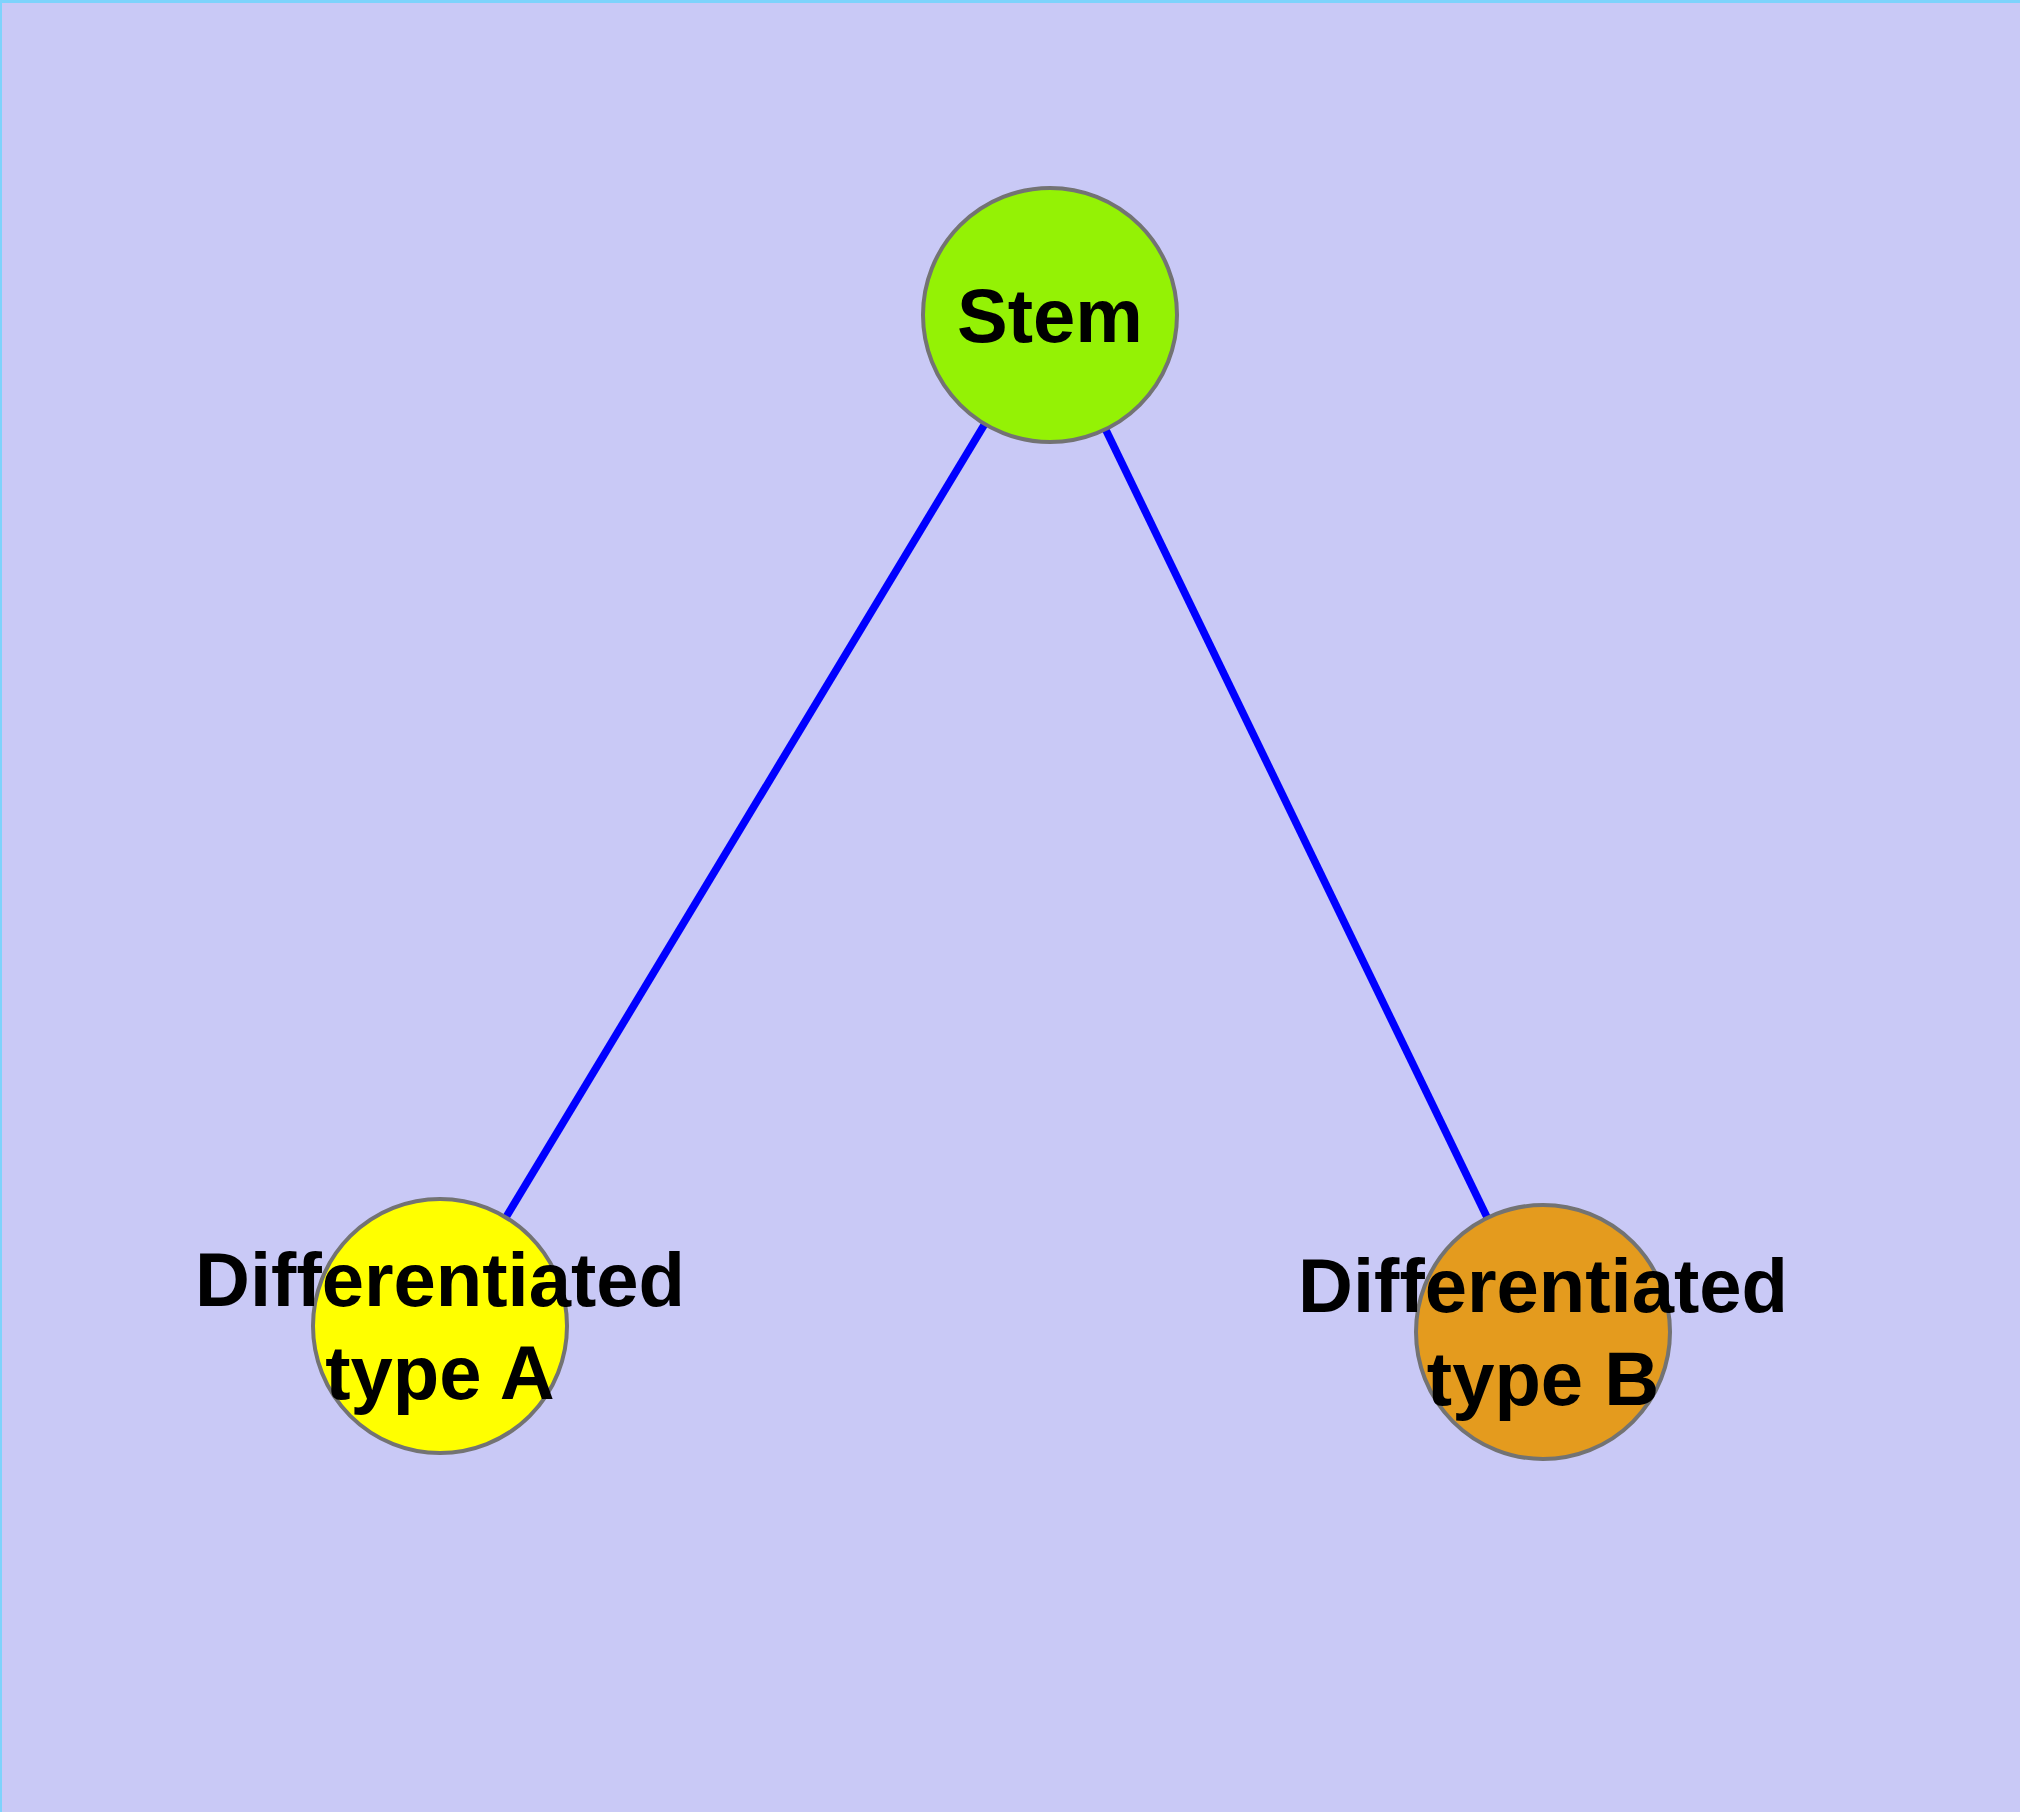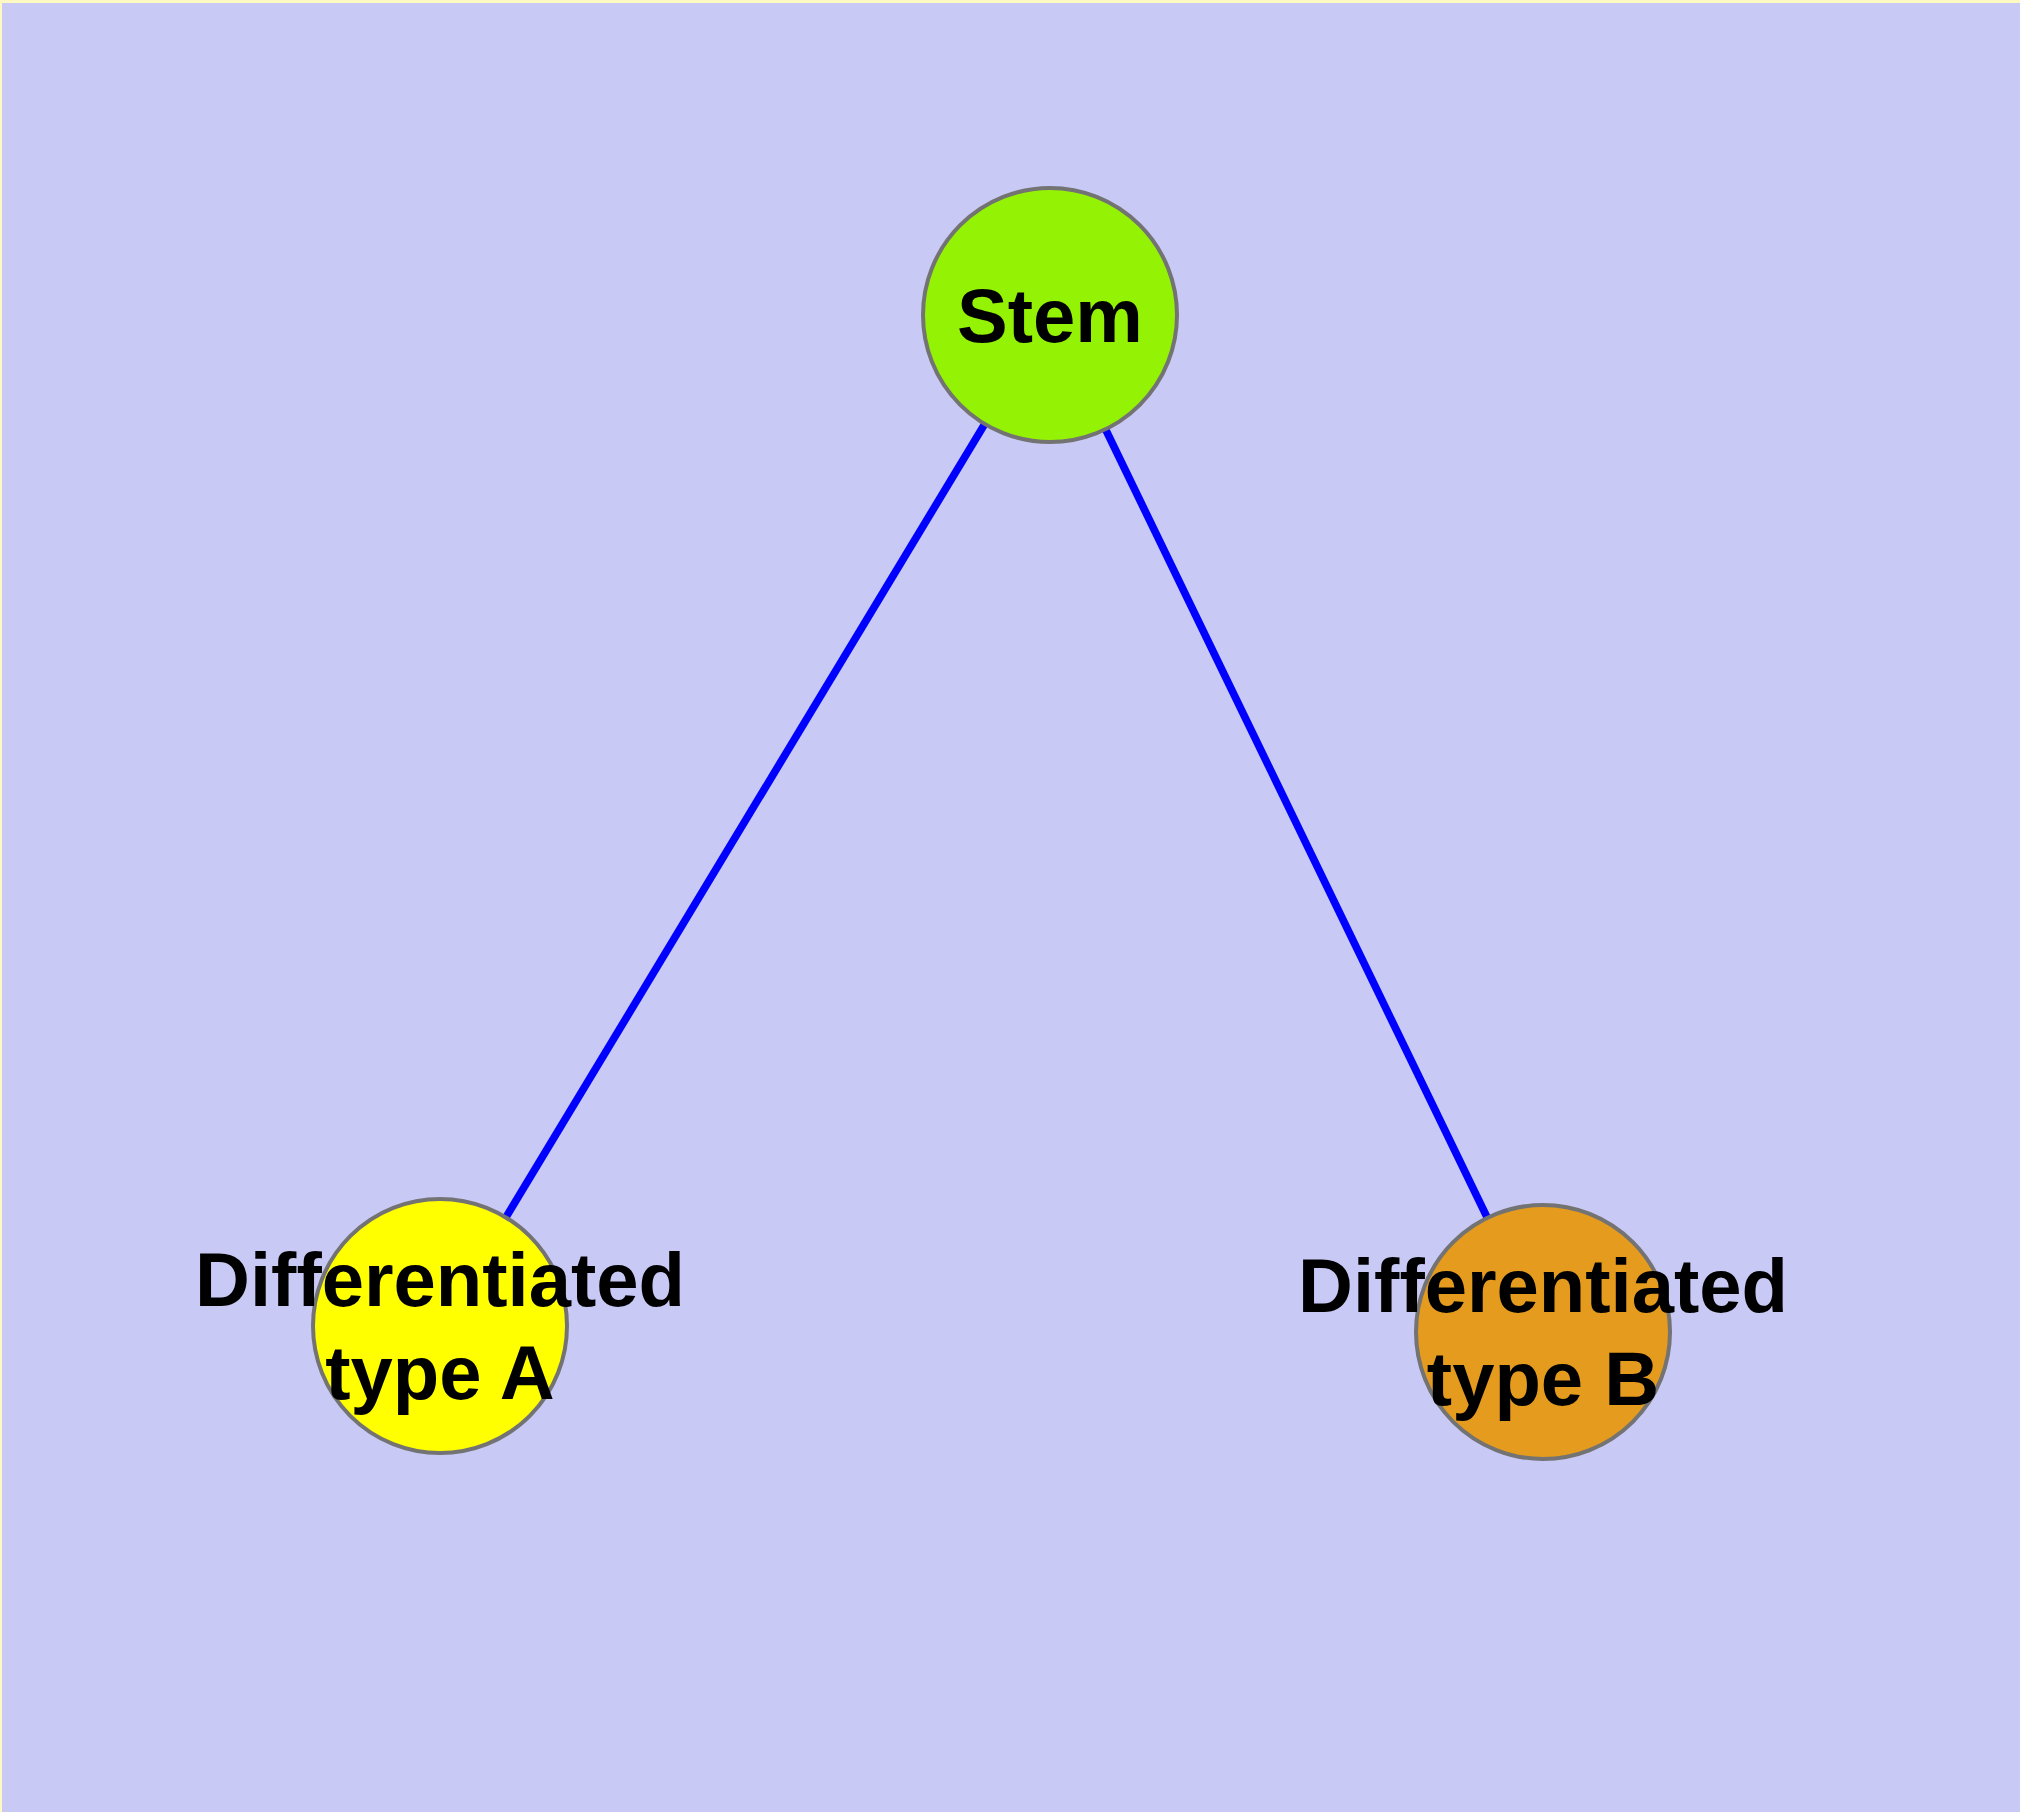--- a/index.html
+++ b/index.html
@@ -39,21 +39,21 @@
     font-size: 76px;
     line-height: 93px;
     text-align: center;
     white-space: pre;
     color: #000000;
   }
 </style>
 </head>
 <body>
 
-<div id="page" style="background: #fef9c3;">
+<div id="page" style="background: #7dd3fc;">
   <div id="bg" style="background: rgb(201, 201, 246);"></div>
 
   <svg id="edge-layer" width="2021" height="1812" viewBox="0 0 2384 2138">
     <line x1="1239" y1="372" x2="519" y2="1565" stroke="#0000ff" stroke-width="9"></line>
     <line x1="1239" y1="372" x2="1820" y2="1572" stroke="#0000ff" stroke-width="9"></line>
   </svg>
 
   <div class="node-circle" style="left: 1050px; top: 315px; height: 258px; width: 258px; background: rgb(148, 242, 5); border: 4.2px solid rgb(115, 115, 115);"></div>
   <div class="node-circle" style="left: 440px; top: 1326px; height: 258px; width: 258px; background: rgb(255, 255, 0); border: 4.2px solid rgb(115, 115, 115);"></div>
   <div class="node-circle" style="left: 1543px; top: 1332px; height: 258px; width: 258px; background: rgb(228, 155, 30); border: 4.2px solid rgb(115, 115, 115);"></div>

